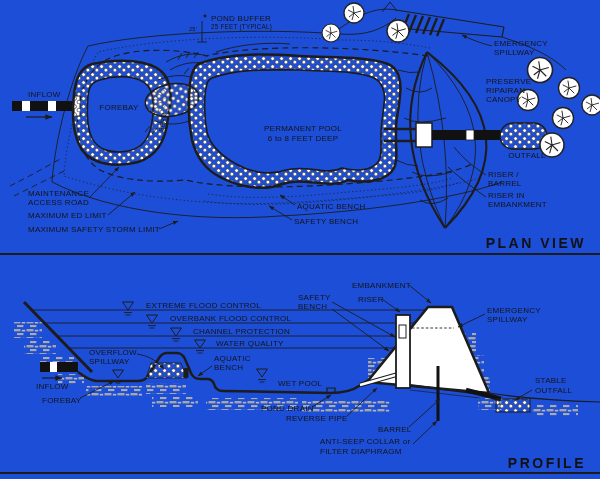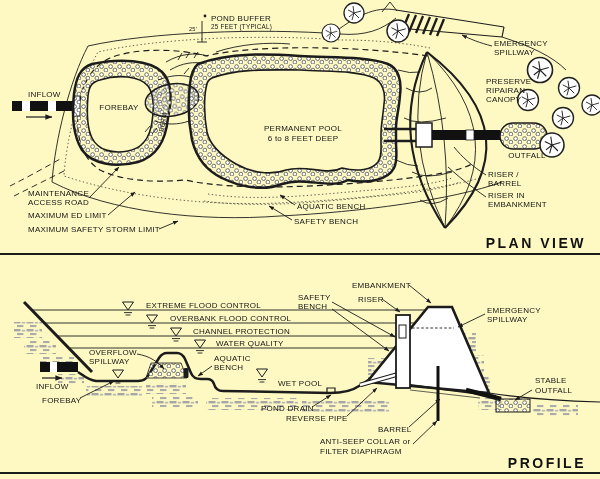--- a/index.html
+++ b/index.html
@@ -1,16 +1,16 @@
 <!DOCTYPE html>
 <html><head>
 <meta charset="utf-8">
 <style>
   html,body{margin:0;padding:0;background:#e9e9e9;}
-  #stage{width:600px;height:479px;background:#fef9c3;position:relative;overflow:hidden;}
+  #stage{width:600px;height:479px;background:#1d4ed8;position:relative;overflow:hidden;}
   svg{display:block}
   .ln{fill:none;stroke:#1c1c1c}
   .w05{stroke-width:.7}.w08{stroke-width:.9}.w12{stroke-width:1.2}.w16{stroke-width:1.6}
   .w2{stroke-width:2.1}.w24{stroke-width:2.5}.w3{stroke-width:3}
   .dash{stroke-dasharray:6 4}.dot{stroke-dasharray:1.4 2.4}.dash2{stroke-dasharray:2.6 2}
   .lbl{font-family:"Liberation Sans","DejaVu Sans",sans-serif;font-size:8px;fill:#141414;letter-spacing:.25px}
   .sm{font-size:6.3px}.xs{font-size:5.6px}
   .ttl{font-family:"Liberation Sans","DejaVu Sans",sans-serif;font-size:14px;font-weight:bold;fill:#111;letter-spacing:2.5px}
   .mid{text-anchor:middle}.end{text-anchor:end}
 </style>

